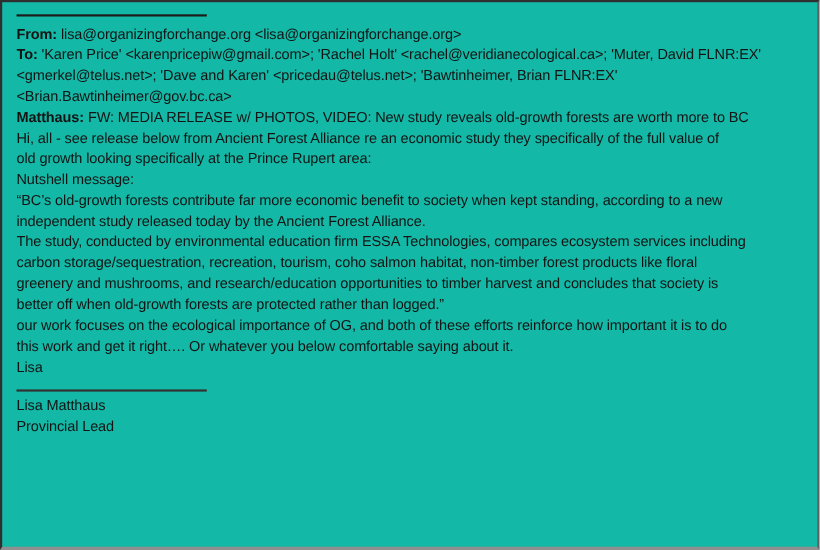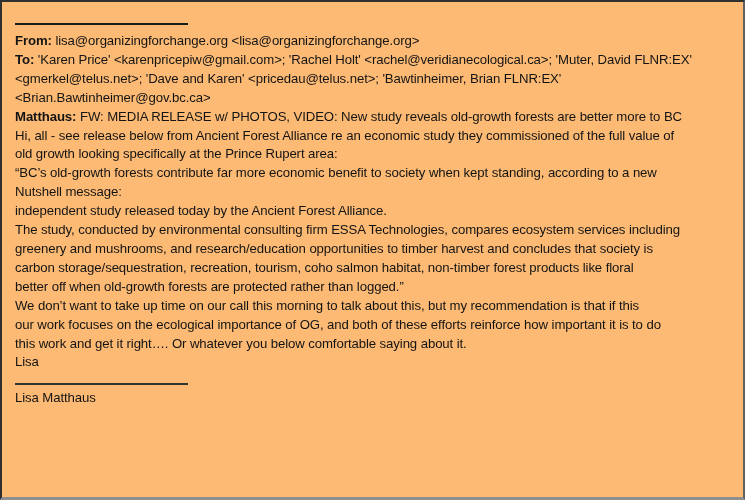--- a/index.html
+++ b/index.html
@@ -5,26 +5,26 @@
   html, body {
     margin: 0;
     padding: 0;
     background: #ffffff;
   }
   .page {
     position: relative;
     width: 745px;
     height: 500px;
     box-sizing: border-box;
-    background: #fdba74;
+    background: #14b8a6;
     border-top: 2px solid #2f2f2f;
     border-left: 2px solid #2f2f2f;
     border-right: 2px solid #606060;
     border-bottom: 3px solid #8f8f8f;
-    padding: 16px 6px 0 13px;
+    padding: 6px 6px 0 13px;
     overflow: hidden;
     font-family: "Liberation Sans", sans-serif;
     color: #141414;
     font-size: 13.2px;
     line-height: 18.9px;
     letter-spacing: -0.1px;
   }
   .rule {
     width: 173px;
     height: 0;
@@ -50,37 +50,37 @@
 
   <div class="rule"></div>
 
   <div class="line"><span class="b">From:</span><span> lisa@organizingforchange.org &lt;lisa@organizingforchange.org&gt;</span></div>
 
 
   <div class="line"><span class="b">To:</span><span> 'Karen Price' &lt;karenpricepiw@gmail.com&gt;; 'Rachel Holt' &lt;rachel@veridianecological.ca&gt;; 'Muter, David FLNR:EX'</span></div>
   <div class="line">&lt;gmerkel@telus.net&gt;; 'Dave and Karen' &lt;pricedau@telus.net&gt;; 'Bawtinheimer, Brian FLNR:EX'</div>
   <div class="line">&lt;Brian.Bawtinheimer@gov.bc.ca&gt;</div>
 
-  <div class="line"><span class="b">Matthaus:</span><span> FW: MEDIA RELEASE w/ PHOTOS, VIDEO: New study reveals old-growth forests are better more to BC</span></div>
+  <div class="line"><span class="b">Matthaus:</span><span> FW: MEDIA RELEASE w/ PHOTOS, VIDEO: New study reveals old-growth forests are worth more to BC</span></div>
 
   <div>
-    <div class="line">Hi, all - see release below from Ancient Forest Alliance re an economic study they commissioned of the full value of</div>
+    <div class="line">Hi, all - see release below from Ancient Forest Alliance re an economic study they specifically of the full value of</div>
     <div class="line">old growth looking specifically at the Prince Rupert area:</div>
+    <div class="line">Nutshell message:</div>
     <div class="line">“BC’s old-growth forests contribute far more economic benefit to society when kept standing, according to a new</div>
-    <div class="line">Nutshell message:</div>
     <div class="line">independent study released today by the Ancient Forest Alliance.</div>
-    <div class="line">The study, conducted by environmental consulting firm ESSA Technologies, compares ecosystem services including</div>
+    <div class="line">The study, conducted by environmental education firm ESSA Technologies, compares ecosystem services including</div>
+    <div class="line">carbon storage/sequestration, recreation, tourism, coho salmon habitat, non-timber forest products like floral</div>
     <div class="line">greenery and mushrooms, and research/education opportunities to timber harvest and concludes that society is</div>
-    <div class="line">carbon storage/sequestration, recreation, tourism, coho salmon habitat, non-timber forest products like floral</div>
     <div class="line">better off when old-growth forests are protected rather than logged.”</div>
-    <div class="line">We don’t want to take up time on our call this morning to talk about this, but my recommendation is that if this</div>
     <div class="line">our work focuses on the ecological importance of OG, and both of these efforts reinforce how important it is to do</div>
     <div class="line">this work and get it right…. Or whatever you below comfortable saying about it.</div>
     <div class="line">Lisa</div>
   </div>
 
   <div class="rule sig"></div>
 
   <div>
     <div class="line">Lisa Matthaus</div>
+    <div class="line">Provincial Lead</div>
   </div>
 
 </div>
 
 </body></html>

